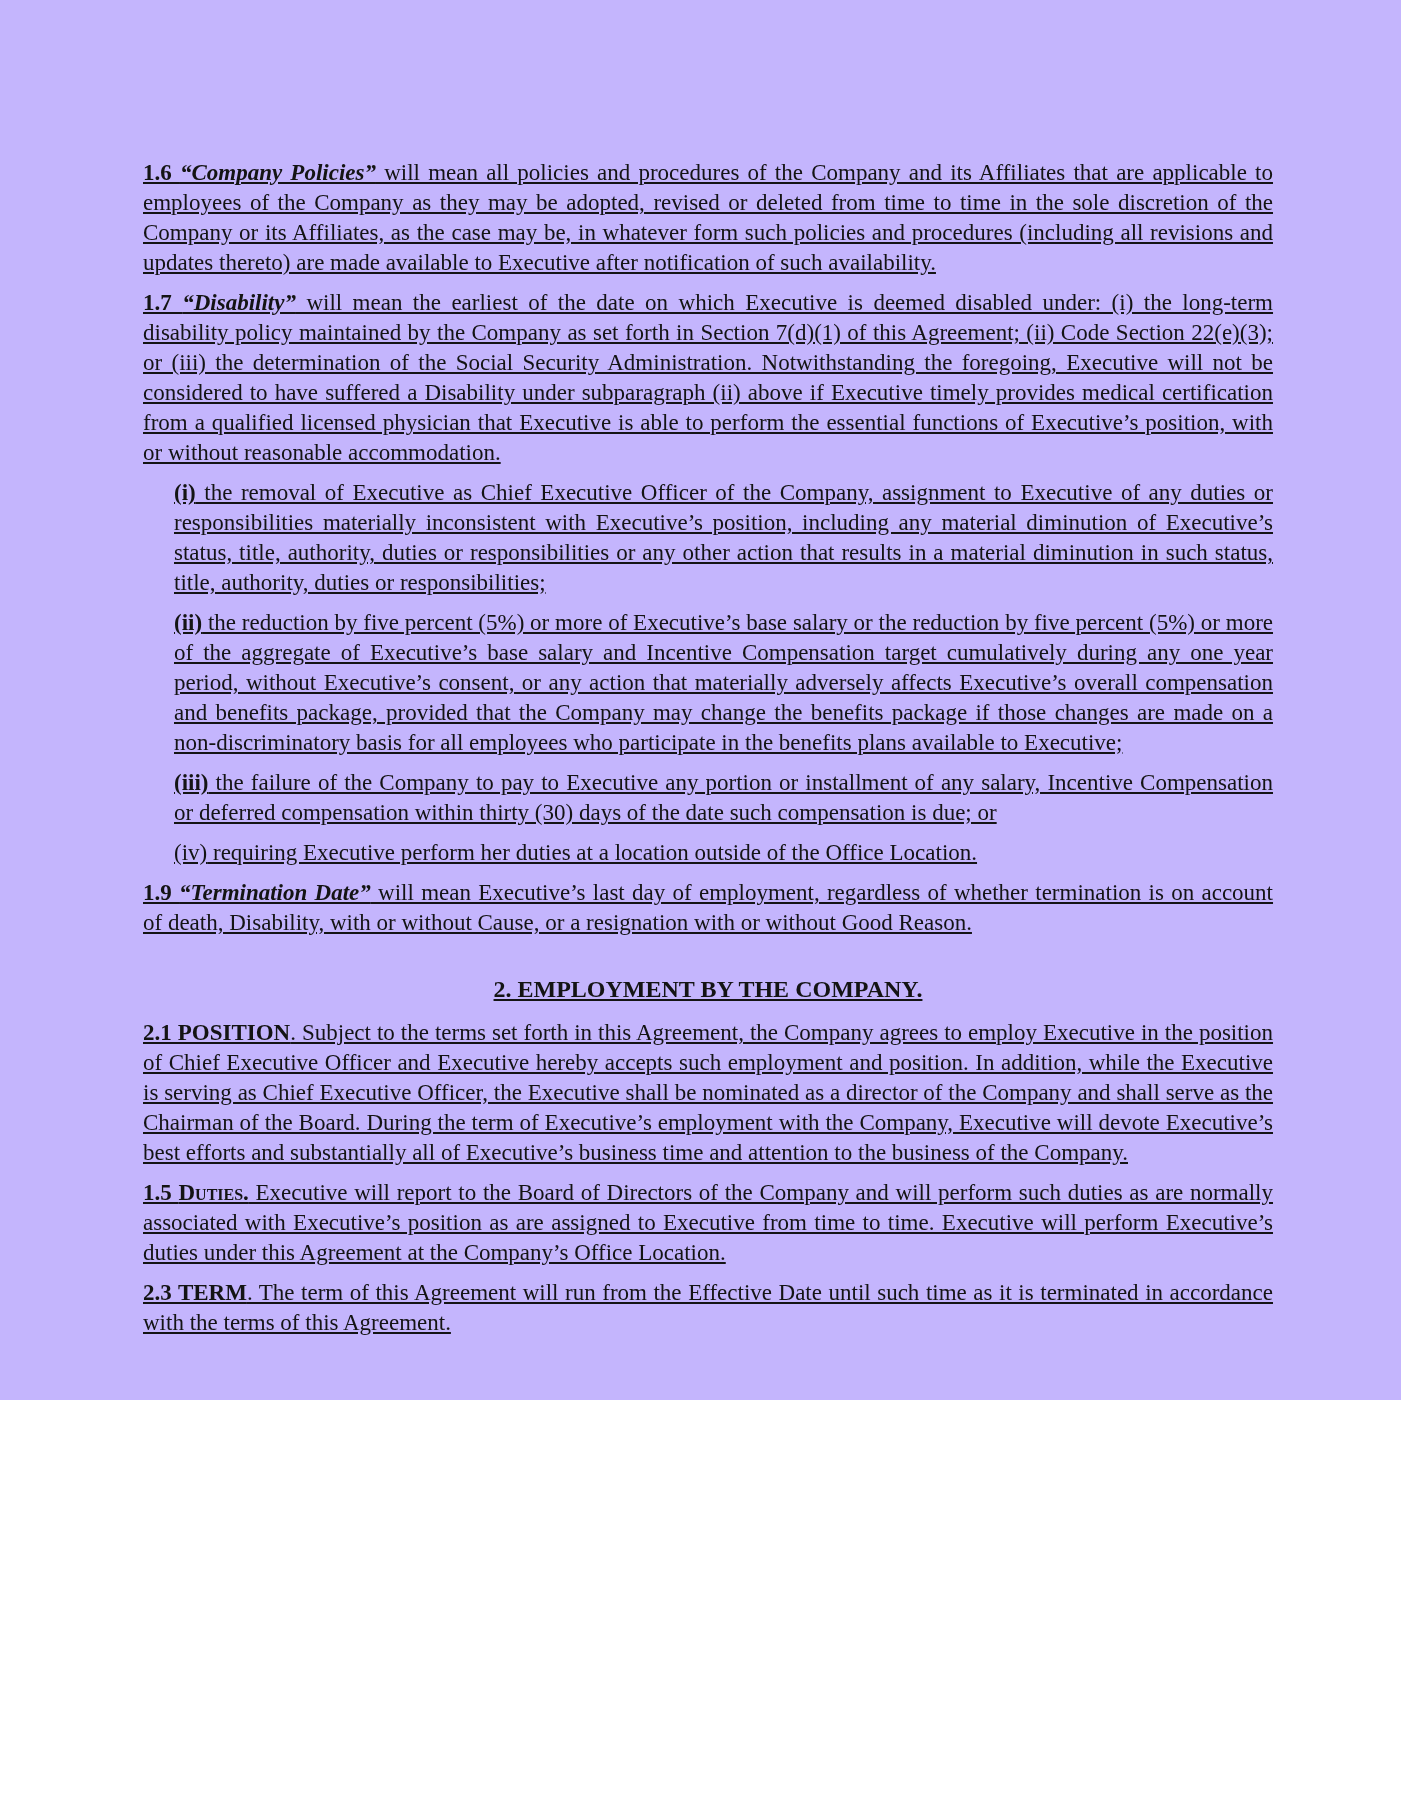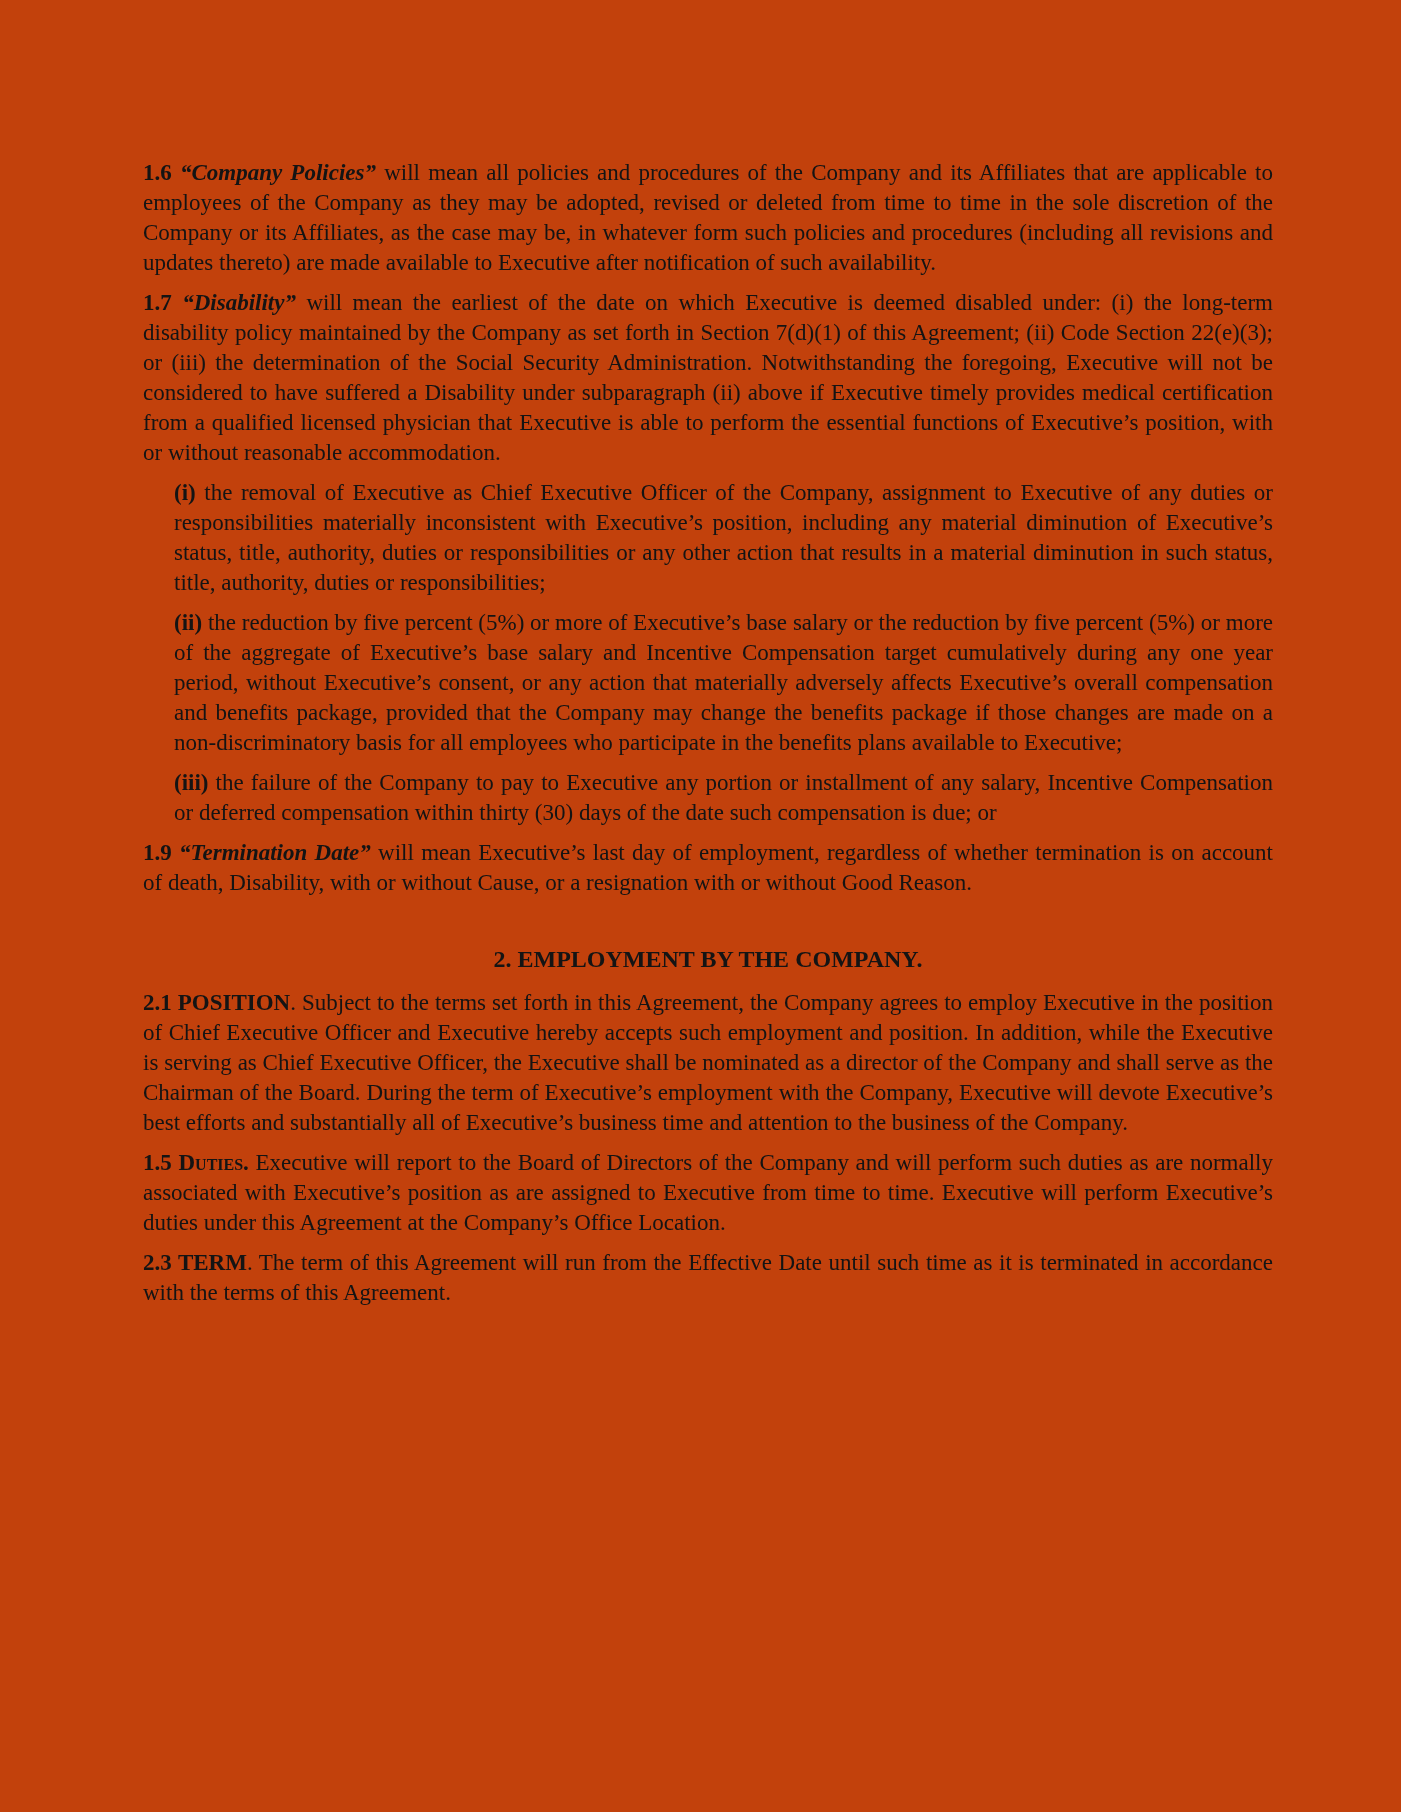--- a/index.html
+++ b/index.html
@@ -3,42 +3,43 @@
 <meta charset="utf-8">
 <style>
   html, body {
     margin: 0;
     padding: 0;
     background: #ffffff;
   }
   .page {
     position: relative;
     width: 1401px;
-    height: 1812px;
-    background: #c2410c;
+    height: 1400px;
+    background: #c4b5fd;
     color: #141414;
     font-family: "Liberation Serif", "DejaVu Serif", serif;
     font-size: 23px;
     line-height: 30px;
     box-sizing: border-box;
     padding: 158px 128px 0 143px;
     overflow: hidden;
+    text-decoration: underline;
   }
   p.para {
     margin: 0 0 10px 0;
     text-align: justify;
   }
   p.sub {
     margin-left: 31px;
   }
   .b { font-weight: bold; }
   .bi { font-weight: bold; font-style: italic; }
   .sc { font-variant: small-caps; margin-top: 36px; }
   h2.section-heading {
-    margin: 46px 0 14px 0;
+    margin: 36px 0 14px 0;
     text-align: center;
     font-size: 24px;
     font-weight: bold;
     line-height: 30px;
   }
 </style>
 </head>
 <body>
 
 <main class="page">
@@ -47,20 +48,21 @@
 
   <p class="para"><span class="b">1.7 </span><span class="bi">“Disability”</span><span> will mean the earliest of the date on which Executive is deemed disabled under: (i) the long-term disability policy maintained by the Company as set forth in Section 7(d)(1) of this Agreement; (ii) Code Section 22(e)(3); or (iii) the determination of the Social Security Administration. Notwithstanding the foregoing, Executive will not be considered to have suffered a Disability under subparagraph (ii) above if Executive timely provides medical certification from a qualified licensed physician that Executive is able to perform the essential functions of Executive’s position, with or without reasonable accommodation.</span></p>
 
 
   <p class="para sub"><span class="b">(i)</span><span> the removal of Executive as Chief Executive Officer of the Company, assignment to Executive of any duties or responsibilities materially inconsistent with Executive’s position, including any material diminution of Executive’s status, title, authority, duties or responsibilities or any other action that results in a material diminution in such status, title, authority, duties or responsibilities;</span></p>
 
   <p class="para sub"><span class="b">(ii)</span><span> the reduction by five percent (5%) or more of Executive’s base salary or the reduction by five percent (5%) or more of the aggregate of Executive’s base salary and Incentive Compensation target cumulatively during any one year period, without Executive’s consent, or any action that materially adversely affects Executive’s overall compensation and benefits package, provided that the Company may change the benefits package if those changes are made on a non-discriminatory basis for all employees who participate in the benefits plans available to Executive;</span></p>
 
   <p class="para sub"><span class="b">(iii)</span><span> the failure of the Company to pay to Executive any portion or installment of any salary, Incentive Compensation or deferred compensation within thirty (30) days of the date such compensation is due; or</span></p>
 
+  <p class="para sub"><span>(iv)</span><span> requiring Executive perform her duties at a location outside of the Office Location.</span></p>
 
 
   <p class="para"><span class="b">1.9 </span><span class="bi">“Termination Date”</span><span> will mean Executive’s last day of employment, regardless of whether termination is on account of death, Disability, with or without Cause, or a resignation with or without Good Reason.</span></p>
 
   <h2 class="section-heading">2. EMPLOYMENT BY THE COMPANY.</h2>
 
   <p class="para"><span class="b">2.1 POSITION</span><span>. Subject to the terms set forth in this Agreement, the Company agrees to employ Executive in the position of Chief Executive Officer and Executive hereby accepts such employment and position. In addition, while the Executive is serving as Chief Executive Officer, the Executive shall be nominated as a director of the Company and shall serve as the Chairman of the Board. During the term of Executive’s employment with the Company, Executive will devote Executive’s best efforts and substantially all of Executive’s business time and attention to the business of the Company.</span></p>
 
   <p class="para"><span class="b">1.5 </span><span class="b sc">Duties.</span><span> Executive will report to the Board of Directors of the Company and will perform such duties as are normally associated with Executive’s position as are assigned to Executive from time to time. Executive will perform Executive’s duties under this Agreement at the Company’s Office Location.</span></p>
 

